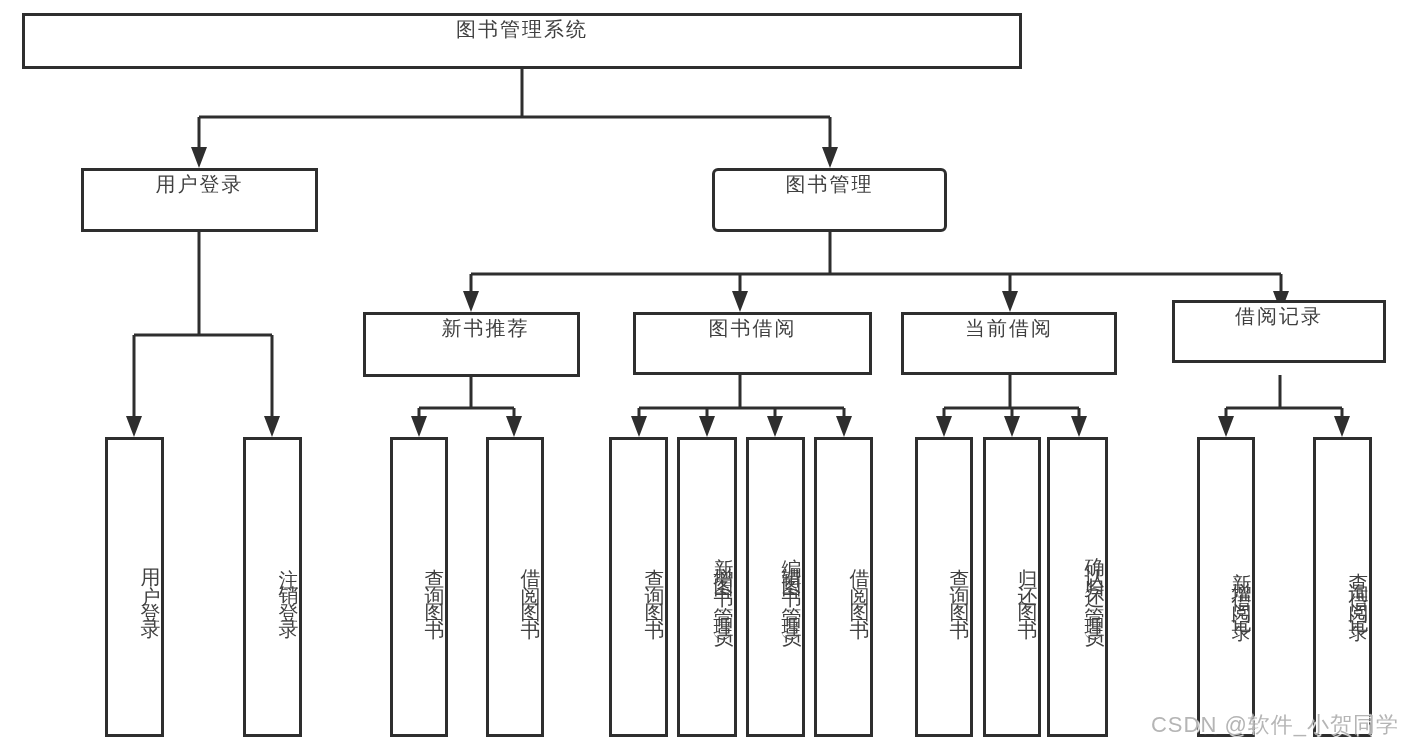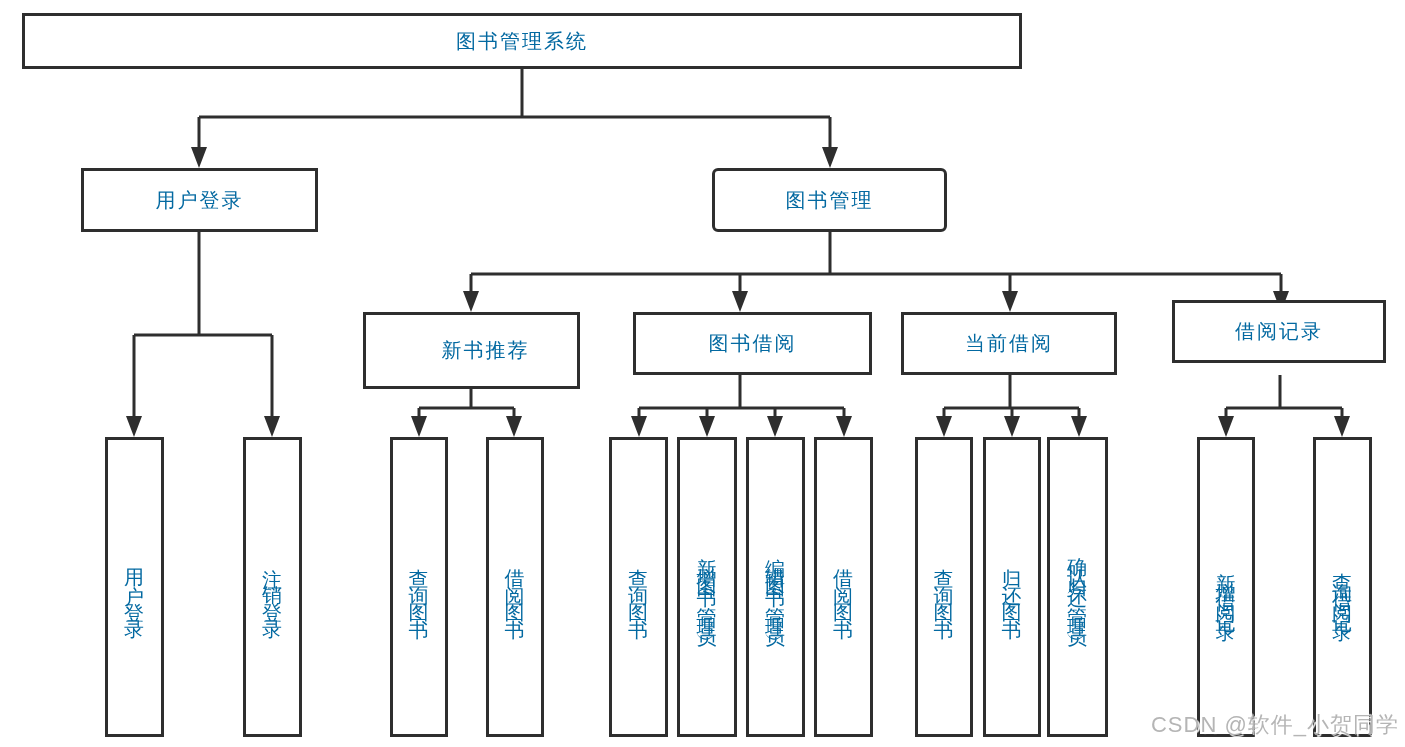--- a/index.html
+++ b/index.html
@@ -4,22 +4,22 @@
 <style>
   html, body { margin: 0; padding: 0; background: #ffffff; }
   body {
     width: 1405px; height: 747px; position: relative; overflow: hidden;
     font-family: "Liberation Sans", "DejaVu Sans", sans-serif;
   }
   #stage { position: absolute; left: 0; top: 0; width: 1405px; height: 747px; }
   svg.wires { position: absolute; left: 0; top: 0; pointer-events: none; }
   .box {
     position: absolute; box-sizing: border-box; background: #ffffff;
-    border: 3px solid #2e2e2e; color: #0369a1;
-    display: flex; align-items: center; justify-content: center;
+    border: 3px solid #2e2e2e; color: #404040;
+    display: flex; justify-content: center;
     font-size: 20px; letter-spacing: 2px; z-index: 2;
   }
   .leaf {
     writing-mode: vertical-rl; text-orientation: mixed;
     letter-spacing: 0;
   }
   .leaf .v-label { line-height: 1; }
   .watermark {
     position: absolute; right: 6px; bottom: 7px; z-index: 6;
     font-size: 22px; color: #b5b5b5; letter-spacing: 1px;
@@ -55,21 +55,21 @@
     <span class="h-label">图书管理系统</span>
   </div>
 
   <div class="box" style="left:81px; top:168px; width:237px; height:64px;">
     <span class="h-label">用户登录</span>
   </div>
   <div class="box" style="left:712px; top:168px; width:235px; height:64px;border-radius:6px;">
     <span class="h-label">图书管理</span>
   </div>
 
-  <div class="box" style="left:363px; top:312px; width:217px; height:77px;padding-left:28px;">
+  <div class="box" style="left:363px; top:312px; width:217px; height:65px;padding-left:28px;">
     <span class="h-label">新书推荐</span>
   </div>
   <div class="box" style="left:633px; top:312px; width:239px; height:63px;">
     <span class="h-label">图书借阅</span>
   </div>
   <div class="box" style="left:901px; top:312px; width:216px; height:63px;">
     <span class="h-label">当前借阅</span>
   </div>
   <div class="box" style="left:1172px; top:300px; width:214px; height:63px;">
     <span class="h-label">借阅记录</span>

